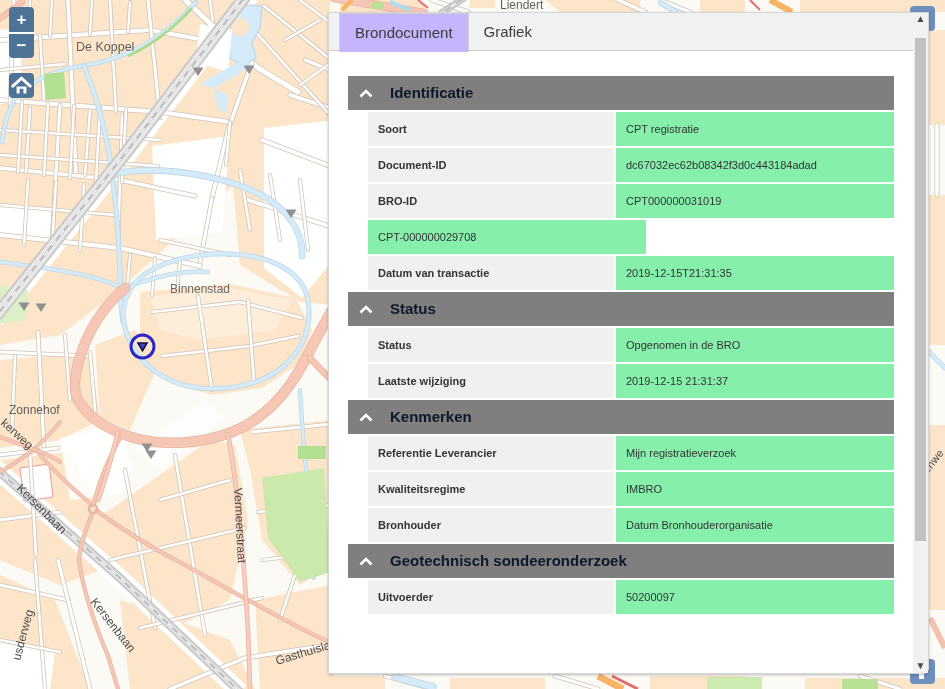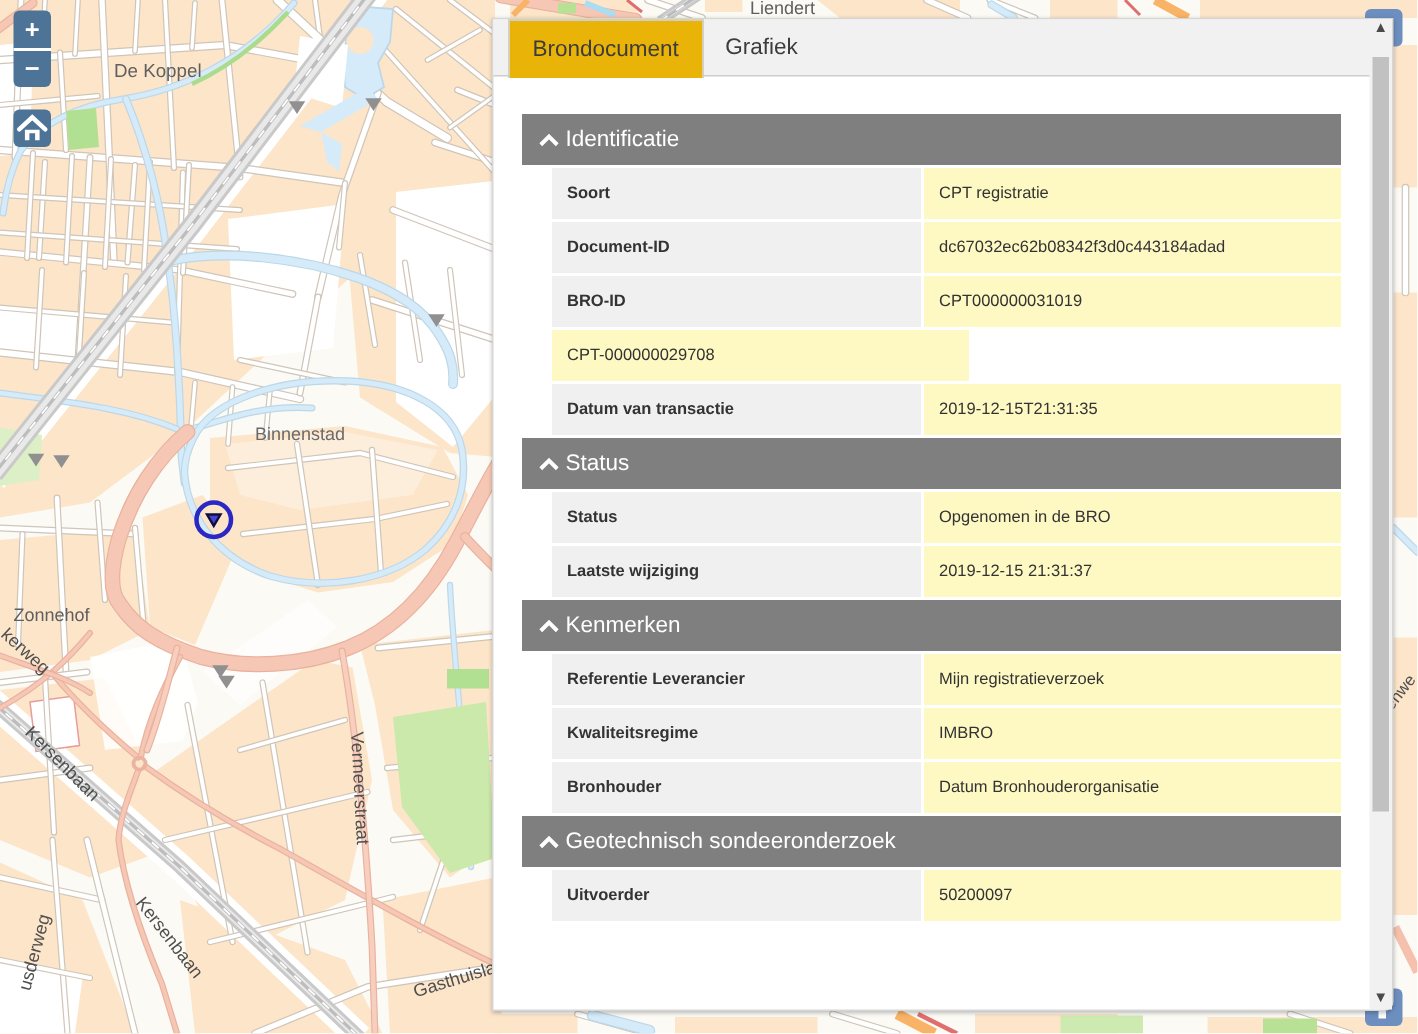--- a/index.html
+++ b/index.html
@@ -12,28 +12,28 @@
 .peek {position:absolute;background:#6d8fc0;border-radius:4px;width:25px;height:25px;}
 #peektop {left:910px;top:6px;}
 #peekbot {left:910px;top:659px;}
 #peekbot .dot {position:absolute;left:9px;top:15px;width:5px;height:5px;background:#fff;}
 #marker {position:absolute;left:129px;top:333px;width:27px;height:27px;}
 #panel {position:absolute;left:328px;top:12px;width:601px;height:662px;background:#fff;
   border:1px solid #d6d6d6;border-radius:0 0 6px 0;box-shadow:0 1px 3px rgba(0,0,0,0.25);}
 #tabbar {position:absolute;left:0;top:0;width:100%;height:38px;background:#f1f1f1;
   border-bottom:1px solid #cfcfcf;display:flex;padding-left:10px;}
 .tab {font-size:15px;color:#3c3c3c;line-height:37px;padding:0 15px;height:38px;}
-.tab.active {background:#eab308;border:1px solid #cfcfcf;border-bottom:none;height:39px;}
+.tab.active {background:#c4b5fd;border:1px solid #cfcfcf;border-bottom:none;height:39px;}
 #content {position:absolute;left:19px;top:63px;width:546px;}
 .sec {height:34px;background:#7f7f7f;margin-bottom:2px;position:relative;
-  color:#ffffff;font-weight:normal;font-size:15px;line-height:34px;padding-left:29px;}
+  color:#0f172a;font-weight:bold;font-size:15px;line-height:34px;padding-left:42px;}
 .sec svg {position:absolute;left:11px;top:13px;}
 .row {display:flex;margin:0 0 2px 20px;}
 .lab {width:246px;background:#f0f0f0;font-weight:bold;margin-right:2px;}
-.val {width:278px;background:#fef9c3;padding-right:5px !important;}
+.val {width:278px;background:#86efac;padding-right:5px !important;}
 .lab,.val {font-size:11px;line-height:22px;color:#333;padding:5.5px 10px;min-height:34px;}
 a {color:#2077b8;text-decoration:none;}
 #sbar {position:absolute;right:0px;top:0;width:15px;height:660px;background:#f1f1f1;}
 #sbar .thumb {position:absolute;left:2px;top:25px;width:11px;height:503px;background:#c1c1c1;}
 #sbar .ar {position:absolute;left:0;width:15px;height:10px;color:#4a4a4a;font-size:10px;text-align:center;line-height:10px;}
 </style></head>
 <body>
 <div id="stage">
 <svg id="map" width="945" height="689" viewBox="0 0 945 689">
       <rect width="945" height="689" fill="#fcfaf5"></rect>

